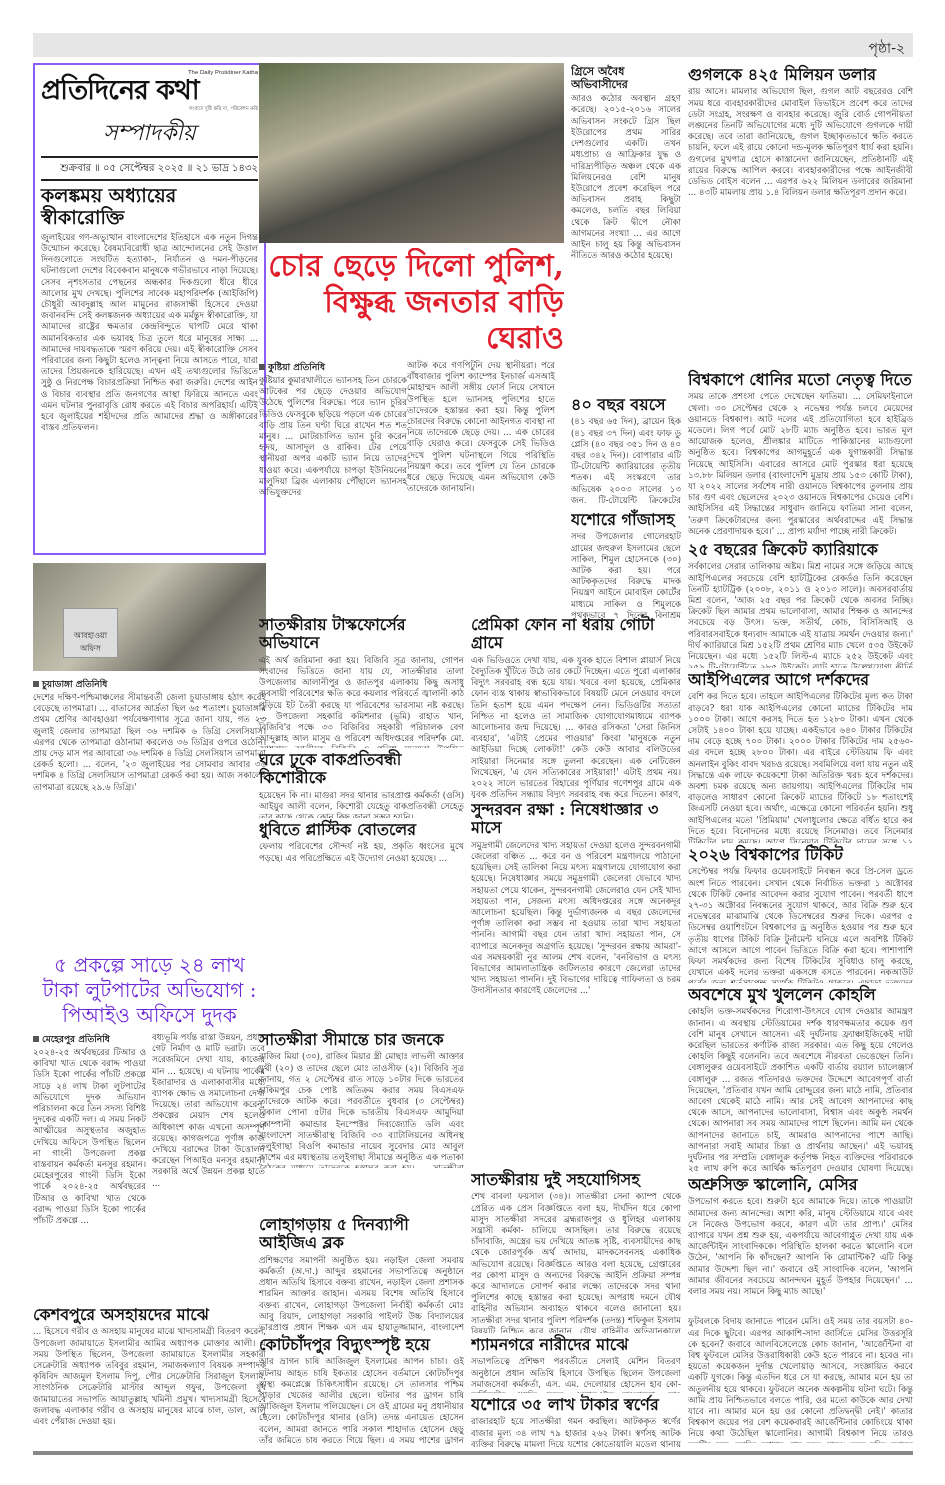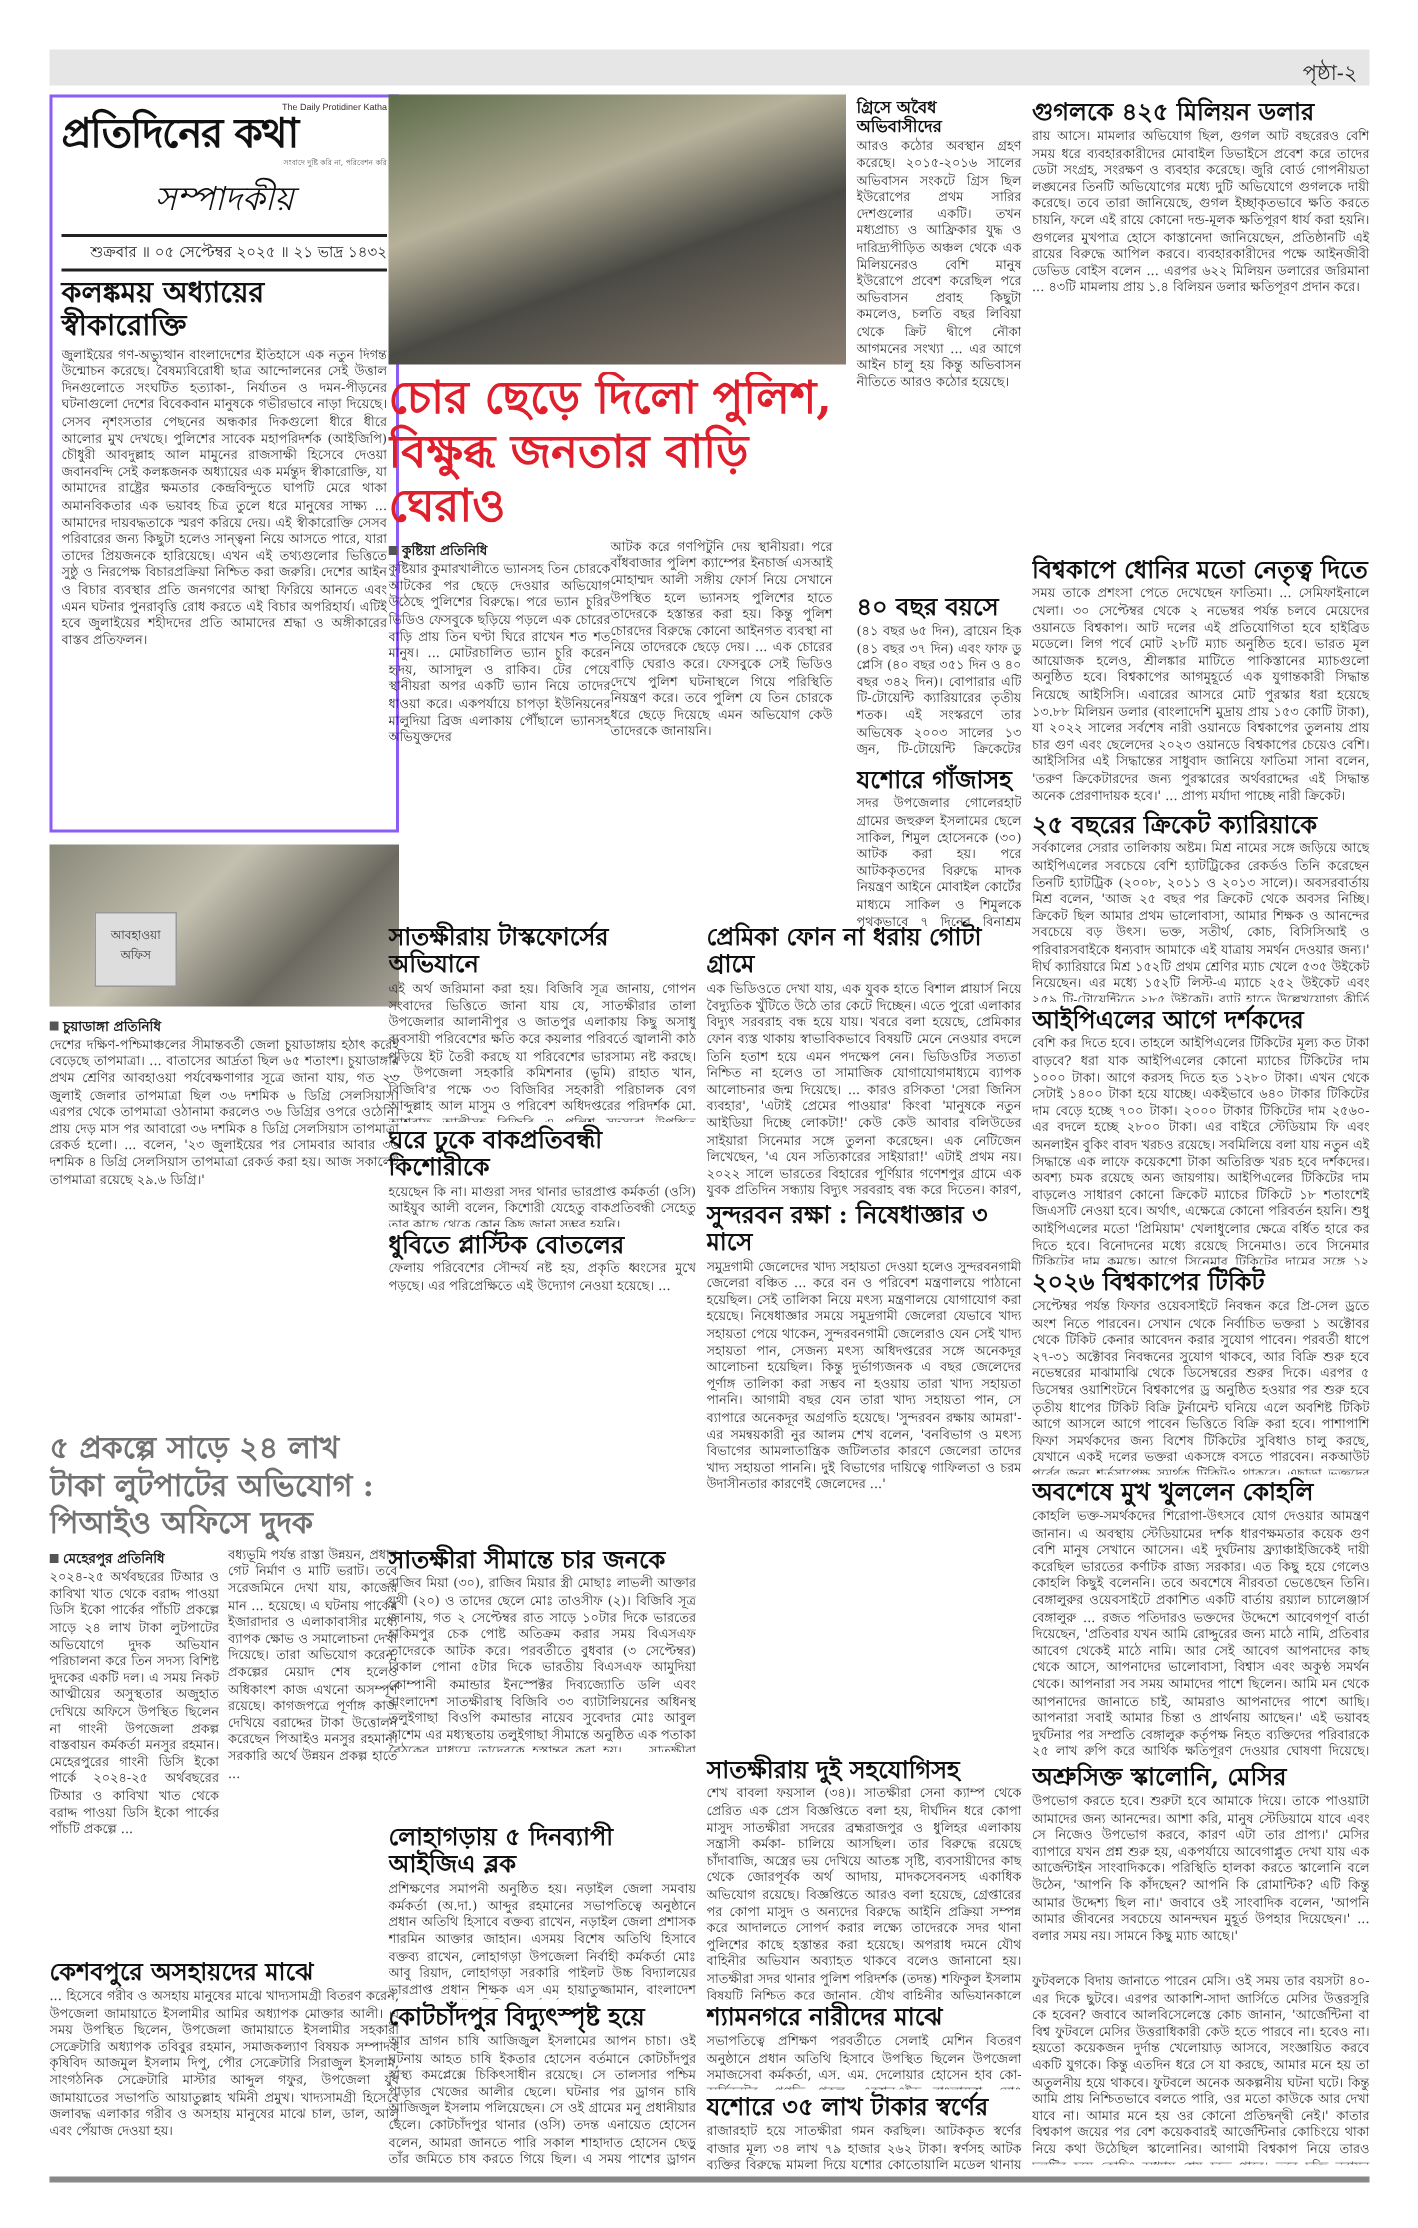--- a/index.html
+++ b/index.html
@@ -12,23 +12,23 @@
 .hl{font-weight:bold;color:#111;line-height:1.15}
 .h-sm{font-size:16px;margin:3px 0 2px}
 .h-md{font-size:17px;margin:3px 0}
 .edbox{position:absolute;left:0;top:30px;width:233px;height:492px;border:2px solid #8b5cf6;padding:4px 6px}
 .mast{font-size:27px;font-weight:bold;letter-spacing:-1px;color:#111;line-height:30px}
 .eng{font-size:6px;text-align:right;color:#333;font-family:"Liberation Sans",sans-serif}
 .sub{font-size:5px;text-align:right;color:#555}
 .edtitle{font-size:22px;font-style:italic;text-align:center;margin:2px 0 4px;color:#111}
 .dateline{border-top:2px solid #222;border-bottom:2px solid #222;text-align:right;font-size:10px;padding:2px 0;margin:4px 0}
 .photo{position:absolute;background:linear-gradient(135deg,#8a8a7a,#c4c0b0 40%,#6c6a60 70%,#a8a49a)}
-.redhead{color:#e01f2d;font-size:30px;line-height:36px;text-align:left;font-weight:bold}
+.redhead{color:#e01f2d;font-size:30px;line-height:36px;text-align:right;font-weight:bold}
 .greenhead{color:#1aa54a;font-size:20px;line-height:25px;text-align:center;font-weight:bold}
-.bluehead{color:#737373;font-size:20px;line-height:25px;text-align:left;font-weight:bold}
+.bluehead{color:#6d28d9;font-size:20px;line-height:25px;text-align:center;font-weight:normal}
 .byline{font-size:9px;font-weight:bold;color:#222}
 .bullet{display:inline-block;width:6px;height:6px;background:#555;margin-right:3px}
 .bottombar{position:absolute;left:0;top:1418px;width:880px;height:4px;background:#888}
 </style>
 </head>
 <body>
 
 <div class="page">
   <div class="topbar">
     <span class="pagenum">পৃষ্ঠা-২</span>
@@ -38,21 +38,21 @@
     <div class="eng">The Daily Protidiner Katha</div>
     <div class="mast">প্রতিদিনের কথা</div>
     <div class="sub">সংবাদে দুষ্টি করি না, পরিবেশন করি</div>
     <div class="edtitle">সম্পাদকীয়</div>
     <div class="dateline">শুক্রবার ॥ ০৫ সেপ্টেম্বর ২০২৫ ॥ ২১ ভাদ্র ১৪৩২</div>
     <div class="hl h-md" style="font-size:19px">কলঙ্কময় অধ্যায়ের স্বীকারোক্তি</div>
     <div class="body" style="height:345px;overflow:hidden">জুলাইয়ের গণ-অভ্যুত্থান বাংলাদেশের ইতিহাসে এক নতুন দিগন্ত উন্মোচন করেছে। বৈষম্যবিরোধী ছাত্র আন্দোলনের সেই উত্তাল দিনগুলোতে সংঘটিত হত্যাকা-, নির্যাতন ও দমন-পীড়নের ঘটনাগুলো দেশের বিবেকবান মানুষকে গভীরভাবে নাড়া দিয়েছে। সেসব নৃশংসতার পেছনের অন্ধকার দিকগুলো ধীরে ধীরে আলোর মুখ দেখছে। পুলিশের সাবেক মহাপরিদর্শক (আইজিপি) চৌধুরী আবদুল্লাহ আল মামুনের রাজসাক্ষী হিসেবে দেওয়া জবানবন্দি সেই কলঙ্কজনক অধ্যায়ের এক মর্মন্তুদ স্বীকারোক্তি, যা আমাদের রাষ্ট্রের ক্ষমতার কেন্দ্রবিন্দুতে ঘাপটি মেরে থাকা অমানবিকতার এক ভয়াবহ চিত্র তুলে ধরে মানুষের সাক্ষ্য ... আমাদের দায়বদ্ধতাকে স্মরণ করিয়ে দেয়। এই স্বীকারোক্তি সেসব পরিবারের জন্য কিছুটা হলেও সান্ত্বনা নিয়ে আসতে পারে, যারা তাদের প্রিয়জনকে হারিয়েছে। এখন এই তথ্যগুলোর ভিত্তিতে সুষ্ঠু ও নিরপেক্ষ বিচারপ্রক্রিয়া নিশ্চিত করা জরুরি। দেশের আইন ও বিচার ব্যবস্থার প্রতি জনগণের আস্থা ফিরিয়ে আনতে এবং এমন ঘটনার পুনরাবৃত্তি রোধ করতে এই বিচার অপরিহার্য। এটিই হবে জুলাইয়ের শহীদদের প্রতি আমাদের শ্রদ্ধা ও অঙ্গীকারের বাস্তব প্রতিফলন।</div>
   </div>
 
   <div class="photo" style="left:0;top:530px;width:233px;height:108px">
-    <div style="position:absolute;left:30px;top:45px;width:55px;height:50px;background:#ddd;border:1px solid #999;font-size:8px;text-align:center;padding-top:8px;color:#333">আবহাওয়া অফিস</div>
+    <div style="position:absolute;left:30px;top:45px;width:55px;height:50px;background:#ddd;border:1px solid #999;font-size:8px;text-align:center;padding-top:20px;color:#333">আবহাওয়া অফিস</div>
   </div>
 
   <div class="col" style="left:0;top:642px;width:233px;height:202px">
     <div class="byline" style="margin-top:2px"><span class="bullet"></span><span>চুয়াডাঙ্গা প্রতিনিধি</span></div>
     <div class="body">দেশের দক্ষিণ-পশ্চিমাঞ্চলের সীমান্তবর্তী জেলা চুয়াডাঙ্গায় হঠাৎ করেই বেড়েছে তাপমাত্রা। ... বাতাসের আর্দ্রতা ছিল ৬৫ শতাংশ। চুয়াডাঙ্গার প্রথম শ্রেণির আবহাওয়া পর্যবেক্ষণাগার সূত্রে জানা যায়, গত ২৩ জুলাই জেলার তাপমাত্রা ছিল ৩৬ দশমিক ৬ ডিগ্রি সেলসিয়াস। এরপর থেকে তাপমাত্রা ওঠানামা করলেও ৩৬ ডিগ্রির ওপরে ওঠেনি। প্রায় দেড় মাস পর আবারো ৩৬ দশমিক ৪ ডিগ্রি সেলসিয়াস তাপমাত্রা রেকর্ড হলো। ... বলেন, '২৩ জুলাইয়ের পর সোমবার আবার ৩৬ দশমিক ৪ ডিগ্রি সেলসিয়াস তাপমাত্রা রেকর্ড করা হয়। আজ সকালেই তাপমাত্রা রয়েছে ২৯.৬ ডিগ্রি।'</div>
   </div>
 
   <div class="col" style="left:0;top:920px;width:233px;height:450px">
     <div class="bluehead">৫ প্রকল্পে সাড়ে ২৪ লাখ টাকা লুটপাটের অভিযোগ : পিআইও অফিসে দুদক</div>
     <div style="display:flex;gap:6px;margin-top:4px">

